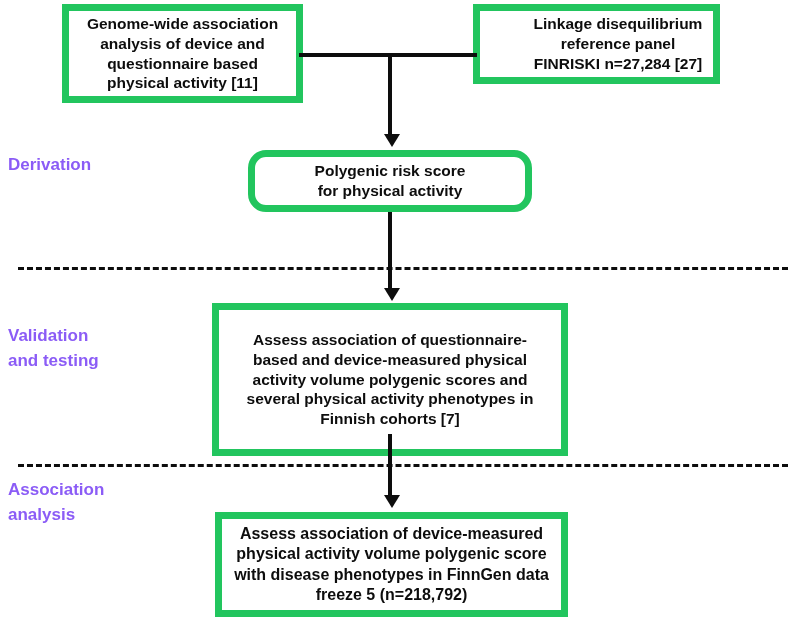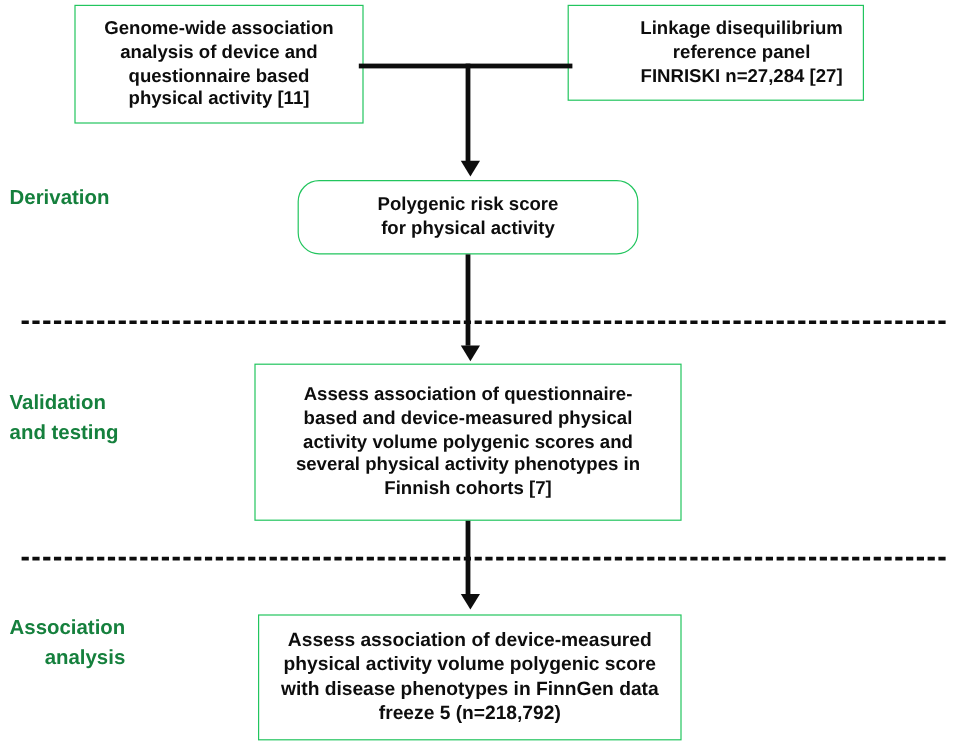--- a/index.html
+++ b/index.html
@@ -13,21 +13,21 @@
     height: 622px;
     background: #ffffff;
     font-family: "Liberation Sans", sans-serif;
     overflow: hidden;
   }
 
   
   .box {
     position: absolute;
     box-sizing: border-box;
-    border: 1px solid #22c55e;
+    border: 7px solid #22c55e;
     background: #ffffff;
     display: flex;
     align-items: center;
     justify-content: center;
     text-align: center;
     color: #0d0d0d;
     font-weight: bold;
     line-height: 1.28;
     white-space: pre-line;
   }
@@ -44,41 +44,41 @@
     padding-left: 43px;
   }
   #box-prs {
     left: 248px; top: 150px;
     width: 284px; height: 62px;
     font-size: 15.5px;
     border-radius: 18px;
   }
   #box-validation {
     left: 212px; top: 303px;
-    width: 356px; height: 131px;
+    width: 356px; height: 153px;
     font-size: 15.5px;
   }
   #box-association {
     left: 215px; top: 512px;
     width: 353px; height: 105px;
     font-size: 16px;
   }
 
   
   .stage-label {
     position: absolute;
-    color: #15803d;
+    color: #8b5cf6;
     font-weight: bold;
     font-size: 17px;
     line-height: 1.48;
     white-space: pre-line;
   }
   #label-derivation { left: 8px;  top: 152px; }
   #label-validation { left: 8px;  top: 323px; }
-  #label-association { left: 8px; top: 510px; text-align: right; }
+  #label-association { left: 8px; top: 477px; }
 
   
   .hline {
     position: absolute;
     background: #0d0d0d;
     height: 4px;
   }
   .vline {
     position: absolute;
     background: #0d0d0d;

